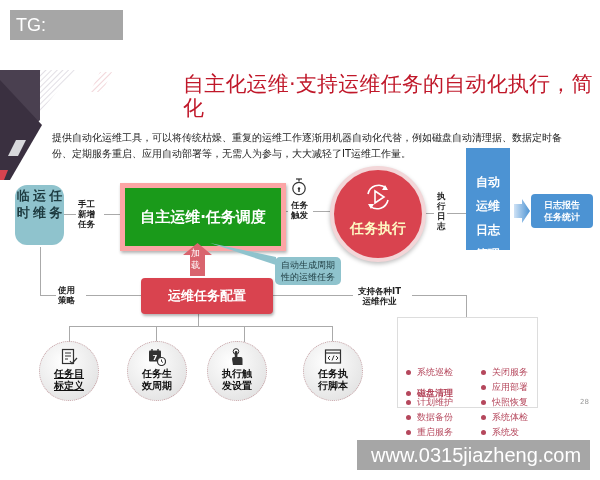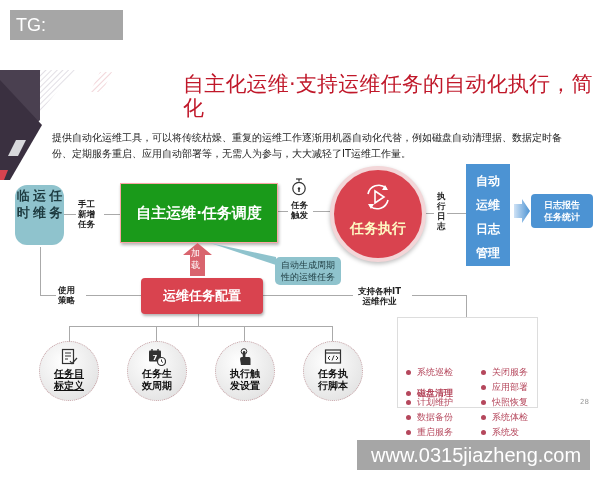--- a/index.html
+++ b/index.html
@@ -5,28 +5,28 @@
   html, body { margin:0; padding:0; }
   body { width:600px; height:480px; background:#ffffff; position:relative; overflow:hidden; font-family:"DejaVu Sans", sans-serif; }
   .abs { position:absolute; }
   .wm-top { left:10px; top:10px; width:113px; height:30px; background:#a6a6a6; color:#ffffff; font-family:"Liberation Sans", sans-serif; font-size:18px; line-height:30px; padding-left:6px; box-sizing:border-box; }
   .wm-bottom { left:357px; top:440px; width:233px; height:30px; background:#a6a6a6; color:#ffffff; font-family:"Liberation Sans", sans-serif; font-size:20px; line-height:30px; padding-left:14px; box-sizing:border-box; }
   .deco { left:0; top:70px; width:140px; height:110px; }
   .title { left:183px; top:72px; color:#c0182a; font-size:21px; line-height:24px; letter-spacing:0.2px; }
   .desc { left:52px; top:130px; width:540px; font-size:10px; color:#222; line-height:16px; }
   .box-temp { left:15px; top:185px; width:49px; height:60px; background:#8fc3cd; border-radius:12px; color:#1d3b40; font-weight:bold; font-size:13px; text-align:center; line-height:17px; padding-top:2px; box-sizing:border-box; display:flex; flex-direction:row; justify-content:center; }
   .small-bold { font-size:8.5px; font-weight:bold; color:#222; line-height:10px; text-align:center; }
-  .green { left:120px; top:183px; width:156px; height:58px; background:#1a9a1a; border:1px solid #fca5a5; color:#ffffff; font-weight:bold; font-size:15px; display:flex; align-items:center; justify-content:center; box-shadow:1px 2px 3px rgba(0,0,0,0.3);}
+  .green { left:120px; top:183px; width:156px; height:58px; background:#1a9a1a; border:5px solid #fca5a5; color:#ffffff; font-weight:bold; font-size:15px; display:flex; align-items:center; justify-content:center; box-shadow:1px 2px 3px rgba(0,0,0,0.3);}
   .red-circle { left:330px; top:166px; width:88px; height:88px; border-radius:50%; background:#d9434f; border:4px solid #f3d6d8; box-shadow:0 2px 4px rgba(0,0,0,0.25); color:#fef9c3; }
   .red-circle .label { position:absolute; left:0; right:0; top:50px; text-align:center; font-weight:bold; font-size:14px; }
-  .blue-col { left:466px; top:164px; width:44px; height:102px; background:#4c93d3; color:#fff; font-weight:bold; font-size:12px; text-align:center; line-height:24px; padding-top:5px; box-sizing:border-box; }
+  .blue-col { left:466px; top:148px; width:44px; height:102px; background:#4c93d3; color:#fff; font-weight:bold; font-size:12px; text-align:center; line-height:24px; padding-top:22px; box-sizing:border-box; }
   .blue-report { left:531px; top:194px; width:62px; height:34px; background:#4c93d3; border-radius:4px; color:#fff; font-size:9px; font-weight:bold; text-align:center; line-height:12px; display:flex; flex-direction:column; justify-content:center; }
   .line { background:#aaaaaa; position:absolute; }
   .callout { left:275px; top:257px; width:66px; height:28px; background:#8fc3cd; border-radius:5px; color:#1d3b40; font-size:9px; line-height:12px; text-align:center; display:flex; flex-direction:column; justify-content:center; }
-  .config { left:141px; top:278px; width:122px; height:36px; background:#d9434f; border-radius:4px; color:#fff; font-weight:bold; font-size:13px; display:flex; align-items:center; justify-content:center; box-shadow:1px 2px 3px rgba(0,0,0,0.3); }
+  .config { left:141px; top:278px; width:132px; height:36px; background:#d9434f; border-radius:4px; color:#fff; font-weight:bold; font-size:13px; display:flex; align-items:center; justify-content:center; box-shadow:1px 2px 3px rgba(0,0,0,0.3); }
   .load-arrow { left:183px; top:243px; width:29px; height:33px; }
   .circle-item { width:58px; height:58px; border-radius:50%; background:radial-gradient(circle at 40% 35%, #ffffff, #e5e5e5 75%, #d6d6d6); border:1.5px dotted #c9a4a8; text-align:center; font-weight:bold; font-size:10px; color:#111; line-height:12px; }
   .circle-item .ico { display:block; margin:6px auto 2px; width:18px; height:18px; }
   .ops-box { left:397px; top:317px; width:139px; height:89px; border:1px solid #dddddd; background:#fff; }
   .ops-item { position:absolute; font-size:9px; color:#b5475c;margin-top:41px; }
   .ops-item::before { content:""; display:inline-block; width:5px; height:5px; border-radius:50%; background:#b5475c; margin-right:6px; vertical-align:middle; }
   .page-num { left:580px; top:398px; font-size:7px; color:#999; }
 </style>
 </head>
 <body>
@@ -188,21 +188,21 @@
     <rect x="1" y="2.5" width="12" height="11" rx="1" fill="#333"></rect>
     <line x1="4" y1="1" x2="4" y2="4" stroke="#333" stroke-width="1.4"></line>
     <line x1="10" y1="1" x2="10" y2="4" stroke="#333" stroke-width="1.4"></line>
     <text x="4.5" y="11.5" font-size="7" fill="#fff" font-family="DejaVu Sans, sans-serif" font-weight="bold">7</text>
     <circle cx="13.5" cy="13.5" r="4" fill="#fff" stroke="#333" stroke-width="1.2"></circle>
     <polyline points="13.5,11.5 13.5,13.5 15,14.5" fill="none" stroke="#333" stroke-width="1"></polyline>
   </svg>
   <div>任务生</div>
   <div>效周期</div>
 </div>
-<div class="abs circle-item" style="left:215px;top:341px;">
+<div class="abs circle-item" style="left:207px;top:341px;">
   <svg class="ico" viewBox="0 0 18 18">
     <circle cx="8" cy="3.5" r="2.8" fill="none" stroke="#333" stroke-width="1"></circle>
     <rect x="6.8" y="3" width="2.6" height="8" rx="1.2" fill="#333"></rect>
     <path d="M4 11 Q4 9 6 9 L13 9 Q14.5 9 14.5 11 L14.5 17 L5 17 Z" fill="#333"></path>
   </svg>
   <div>执行触</div>
   <div>发设置</div>
 </div>
 <div class="abs circle-item" style="left:303px;top:341px;">
   <svg class="ico" viewBox="0 0 18 18">

